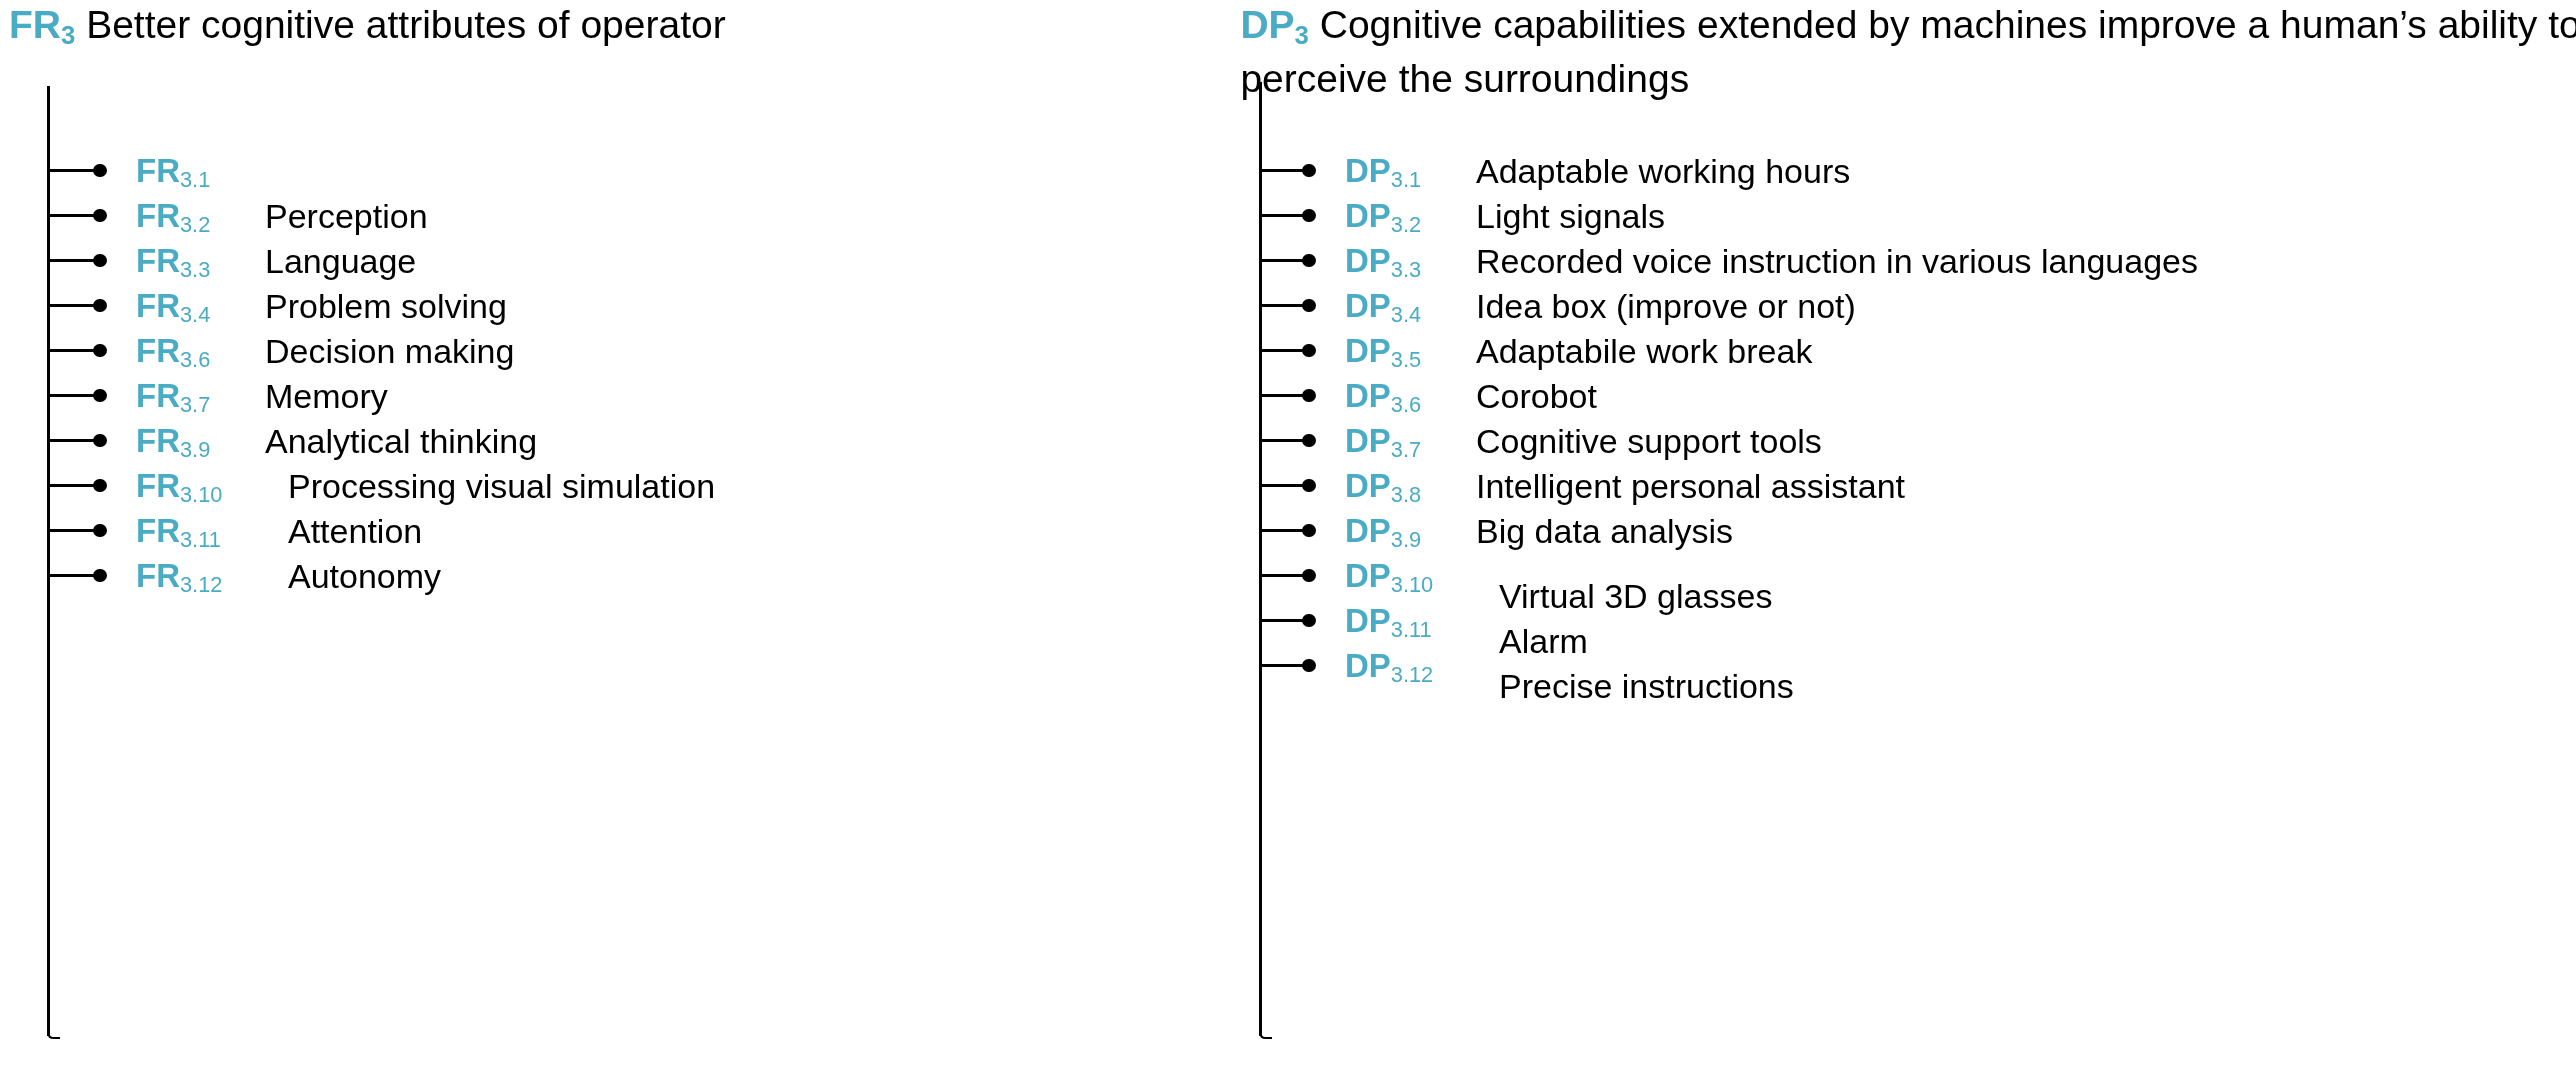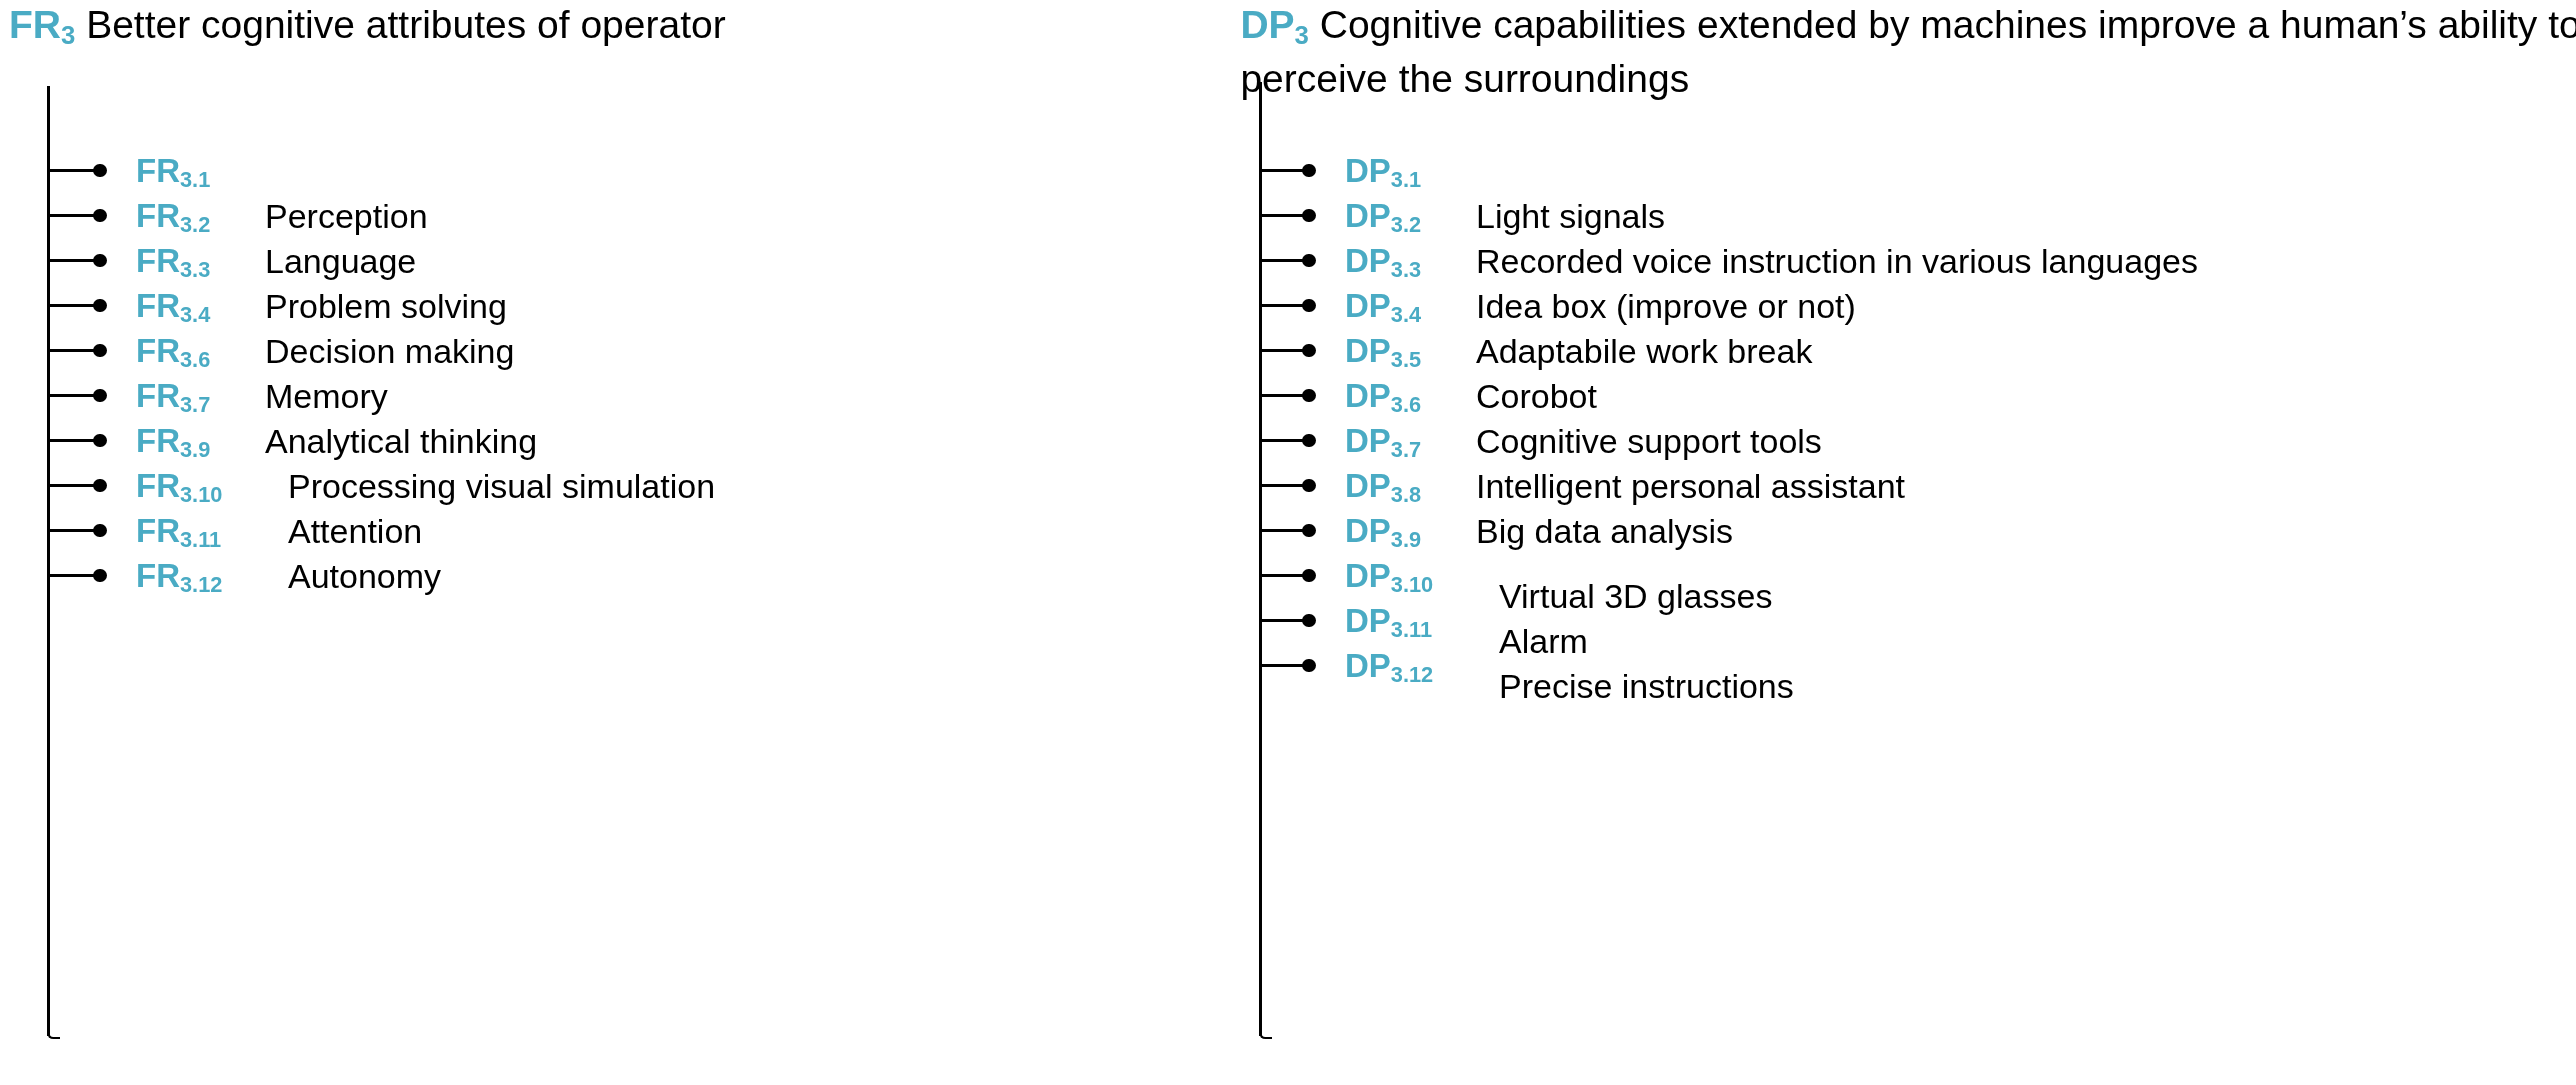--- a/index.html
+++ b/index.html
@@ -128,21 +128,21 @@
     font-weight: bold;
     font-size: 33px;
     white-space: nowrap;
     line-height: 1;
   }
   .branch.left .row-label  { left: 136px; }
   .branch.right .row-label { left: 130px; }
 
   .row-label sub {
     font-size: 0.66em;
-    font-weight: bold;
+    font-weight: normal;
     vertical-align: baseline;
     position: relative;
     top: 0.24em;
   }
 
   .row-text {
     position: absolute;
     color: #000000;
     font-size: 34px;
     white-space: nowrap;
@@ -234,20 +234,21 @@
       <span class="head-code"><span>DP</span><sub>3</sub></span>
       <span class="head-text">Cognitive capabilities extended by machines improve a human’s ability to perceive the surroundings</span>
     </div>
     <div class="trunk"></div>
     <div class="trunk-elbow"></div>
     <div class="rows" id="rows-1">
         <div class="row">
           <div class="connector"></div>
           <div class="bullet"></div>
           <span class="row-label"><span>DP</span><sub>3.1</sub></span>
+          <span class="row-text">Adaptable working hours</span>
         </div>
         <div class="row">
           <div class="connector"></div>
           <div class="bullet"></div>
           <span class="row-label"><span>DP</span><sub>3.2</sub></span>
           <span class="row-text">Light signals</span>
         </div>
         <div class="row">
           <div class="connector"></div>
           <div class="bullet"></div>

